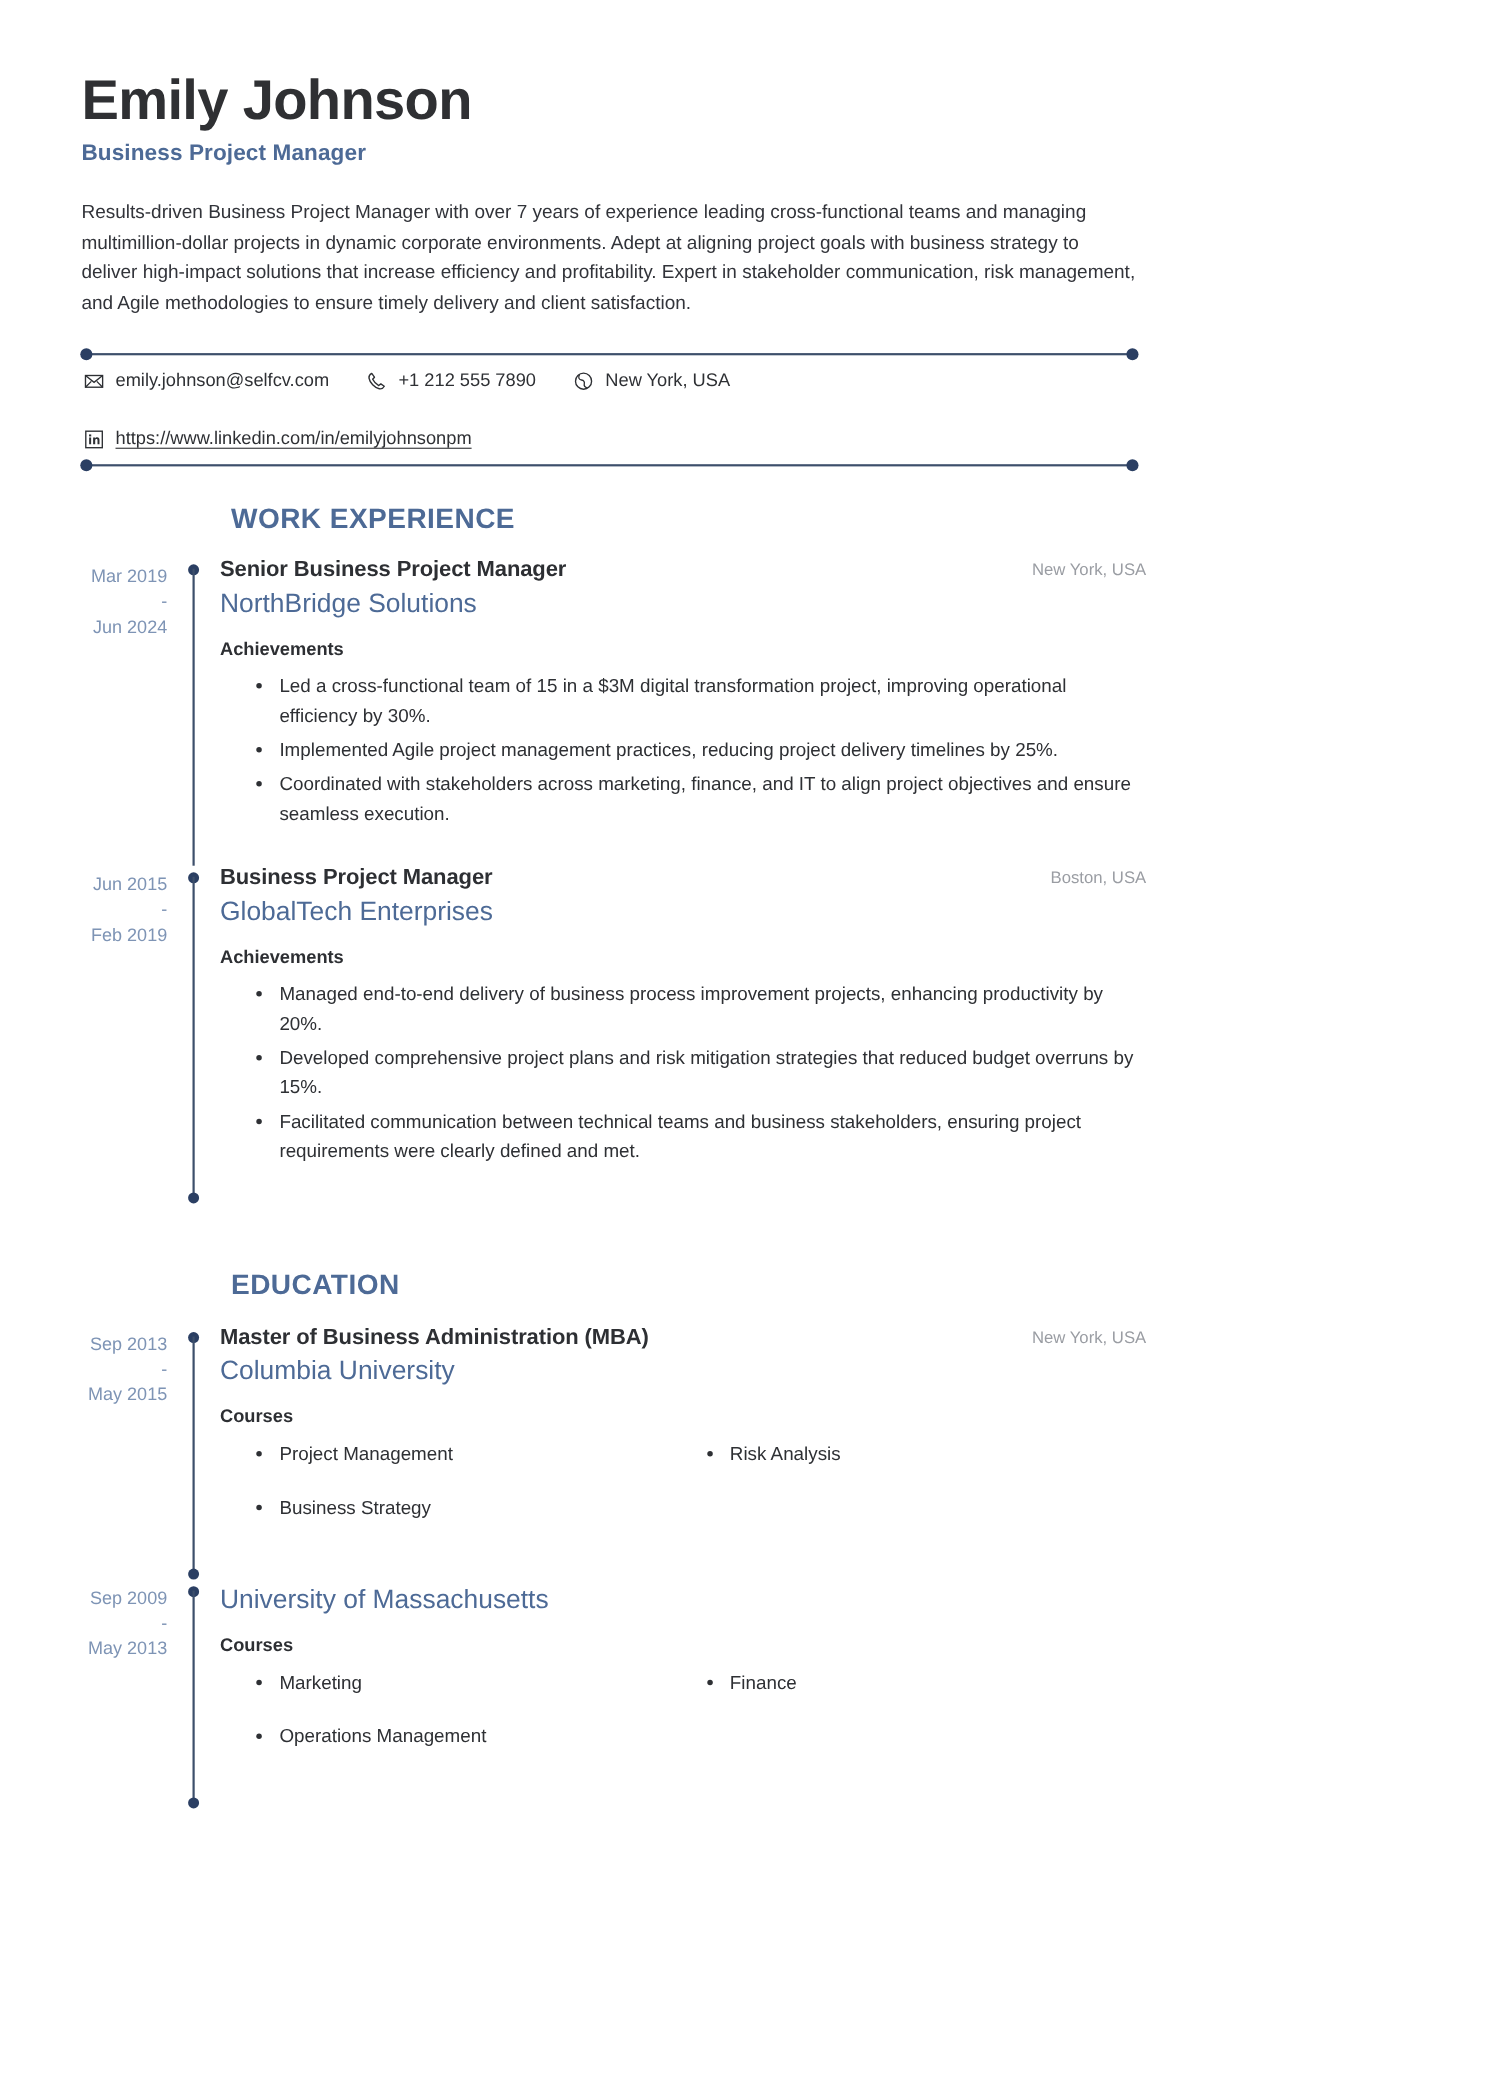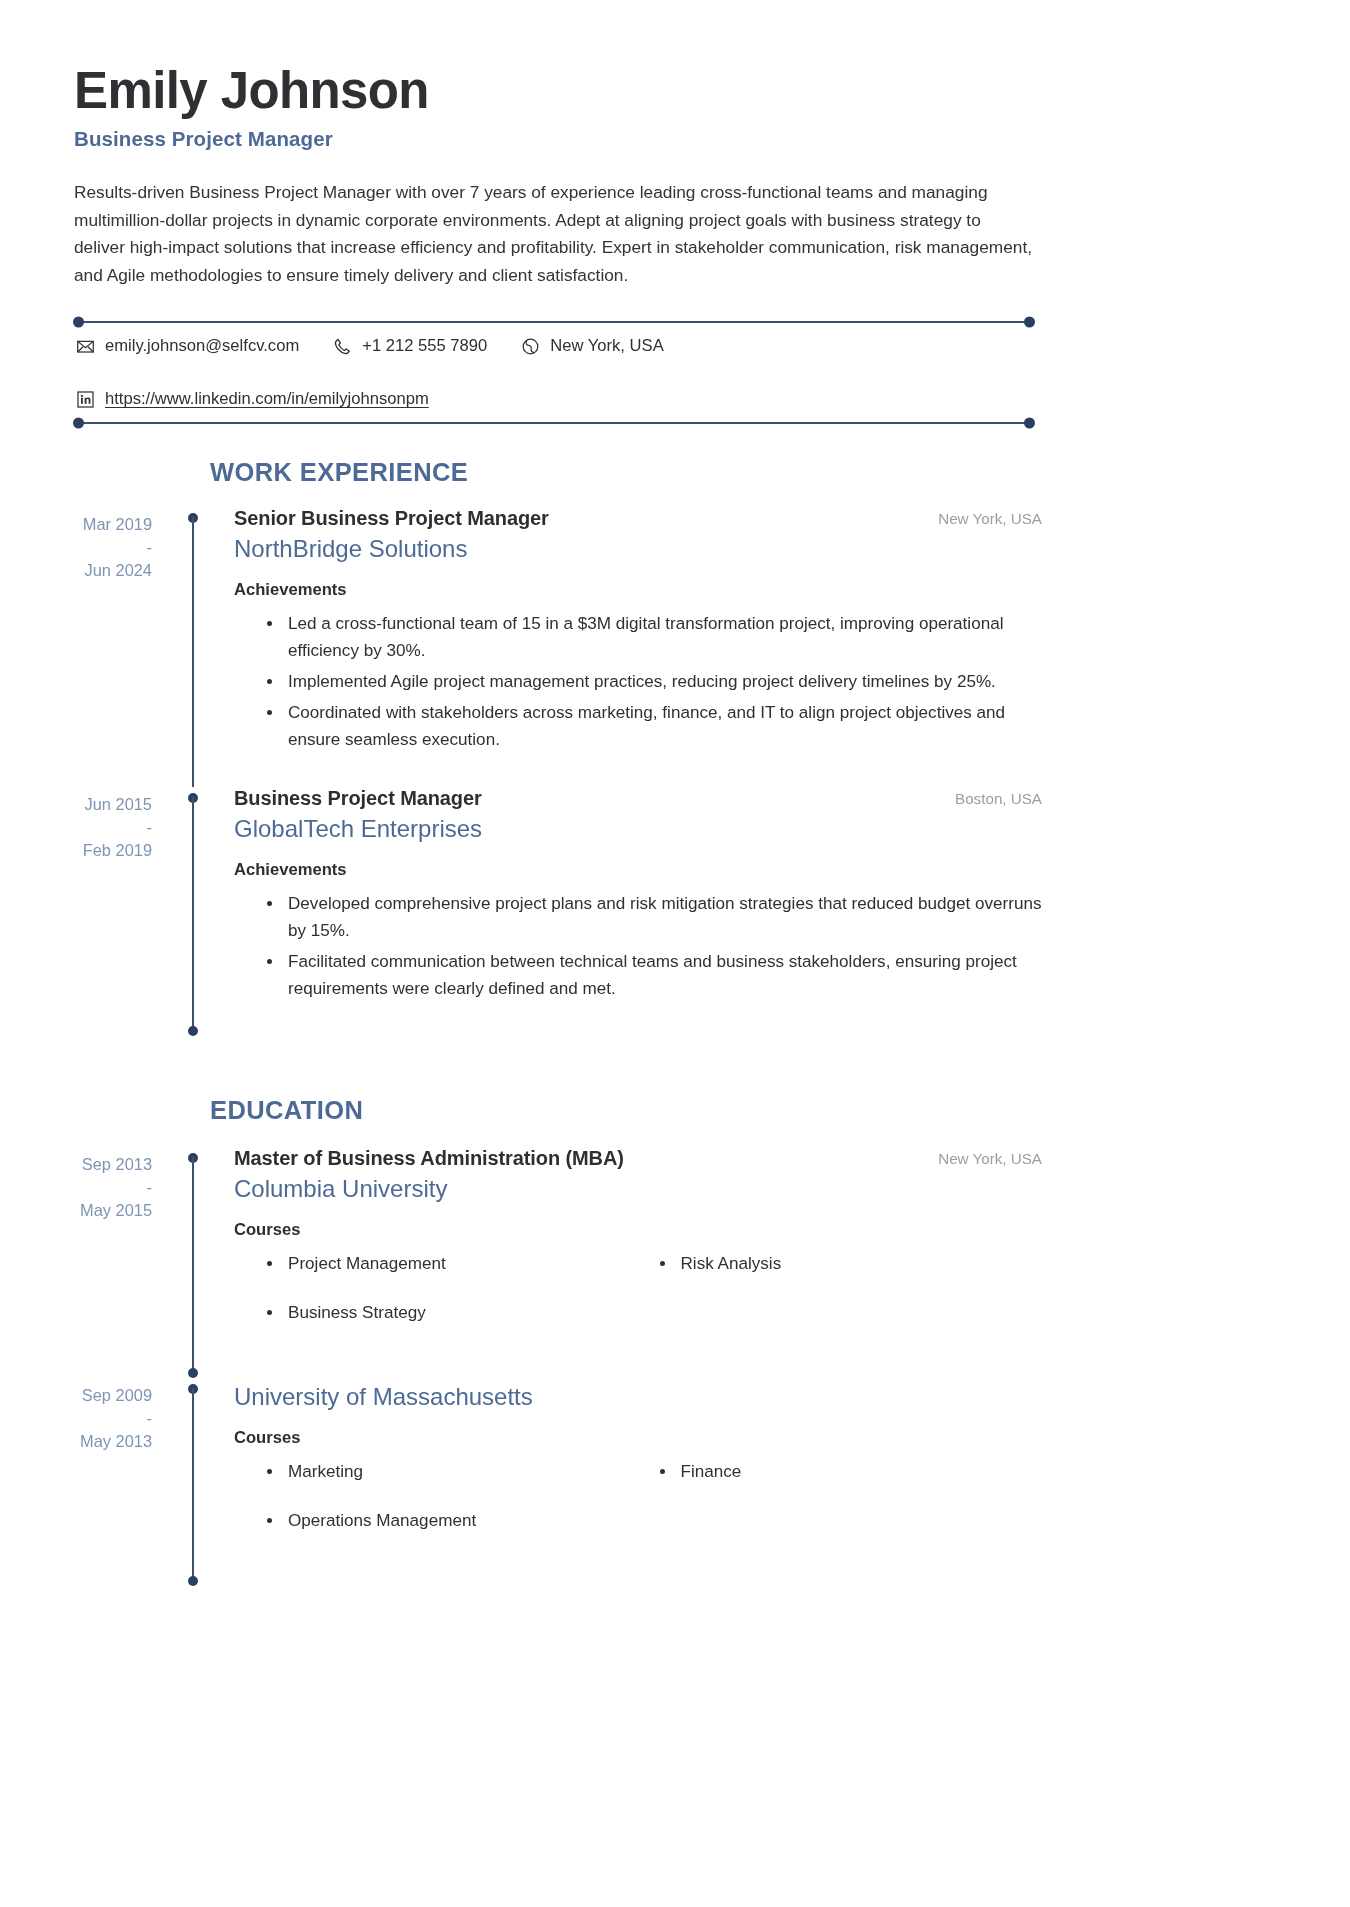--- a/index.html
+++ b/index.html
@@ -123,21 +123,20 @@
   }
 
   #education-section { margin-top: 60px; }
   #education-section .section-title { margin-bottom: 22px; }
 
   
   .entry {
     display: flex;
     align-items: stretch;
     position: relative;
-    gap: 17px;
   }
 
   .entry-dates {
     width: 90px;
     flex: 0 0 90px;
     text-align: right;
     padding-top: 6px;
     padding-right: 0;
     font-size: 16.4px;
     line-height: 1.42;
@@ -375,20 +374,21 @@
         <div class="tl-dot-end"></div>
       </div>
       <div class="entry-body">
         <div class="entry-head">
           <div class="entry-role">Business Project Manager</div>
           <div class="entry-location">Boston, USA</div>
         </div>
         <div class="entry-org">GlobalTech Enterprises</div>
         <div class="entry-subhead">Achievements</div>
         <ul class="bullets">
+          <li>Managed end-to-end delivery of business process improvement projects, enhancing productivity by 20%.</li>
           <li>Developed comprehensive project plans and risk mitigation strategies that reduced budget overruns by 15%.</li>
           <li>Facilitated communication between technical teams and business stakeholders, ensuring project requirements were clearly defined and met.</li>
         </ul>
       </div>
     </div>
   </div>
 
   <div class="section" id="education-section">
     <h2 class="section-title">EDUCATION</h2>
 

